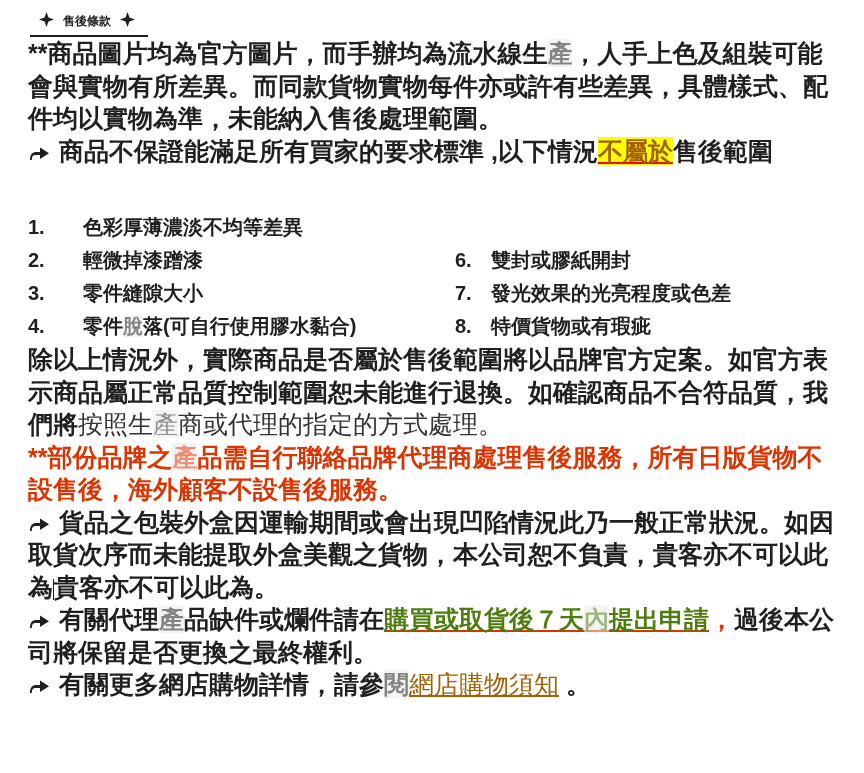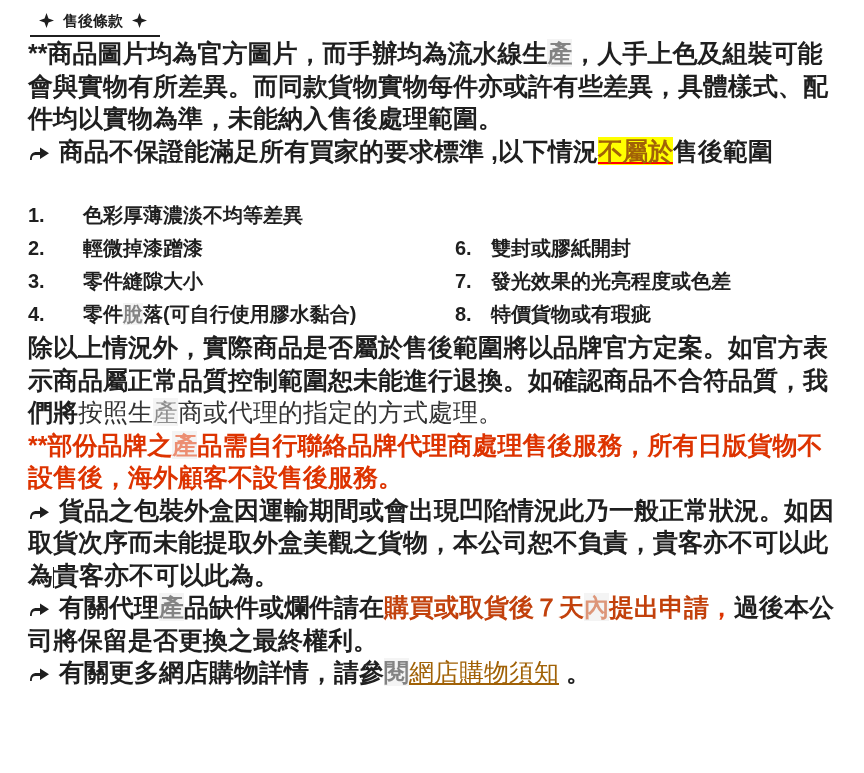--- a/index.html
+++ b/index.html
@@ -8,21 +8,21 @@
     background: #ffffff;
     color: #1f1f1f;
     font-family: "Liberation Sans", sans-serif;
     overflow: hidden;
   }
   .page { padding: 6px 26px 0 28px; }
 
   .doc-title {
     display: inline-block;
     margin: 3px 0 0 2px;
-    font-size: 15px;
+    font-size: 12px;
     font-weight: bold;
     line-height: 24px;
     border-bottom: 2px solid #1f1f1f;
     padding: 0 4px 2px 0;
     white-space: nowrap;
   }
   .doc-title .star-icon svg { vertical-align: -2px; margin: 0 9px; }
 
   p.para {
     margin: 0;
@@ -43,33 +43,34 @@
   .arrow-icon { display: inline-block; margin-right: 9px; }
   .arrow-icon svg { vertical-align: -1px; }
 
   .hl {
     color: #a16207;
     background: #ffff00;
     text-decoration: underline;
     text-decoration-color: #ff0000;
   }
   .redline {
-    color: #c2410c;
+    color: #4d7c0f;
+    text-decoration: underline;
     text-decoration-color: #dd3300;
   }
   .redplain { color: #dd3300; }
   .regular  { font-weight: normal; color: #333333; }
   .link {
     color: #a16207;
     font-weight: normal;
     text-decoration: underline;
     cursor: pointer;
   }
 
-  .exclusions { margin-top: 32px; }
+  .exclusions { margin-top: 44px; }
   .exrow {
     display: grid;
     grid-template-columns: 427px 1fr;
     font-size: 20px;
     font-weight: bold;
     line-height: 33px;
   }
   .num1 { display: inline-block; width: 55px; }
   .num2 { display: inline-block; width: 36px; }
 

